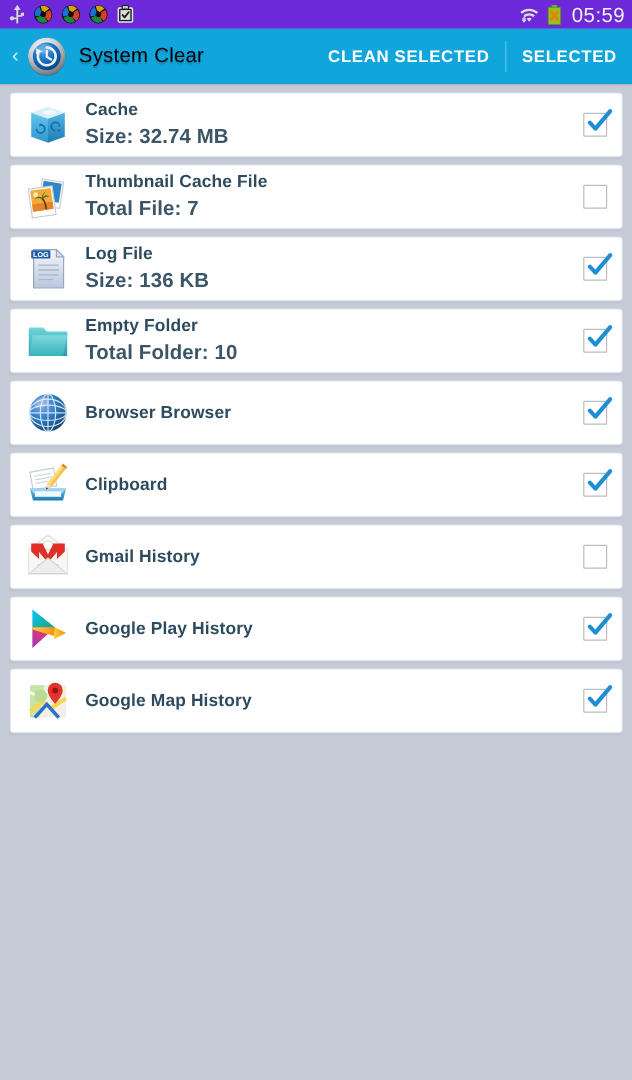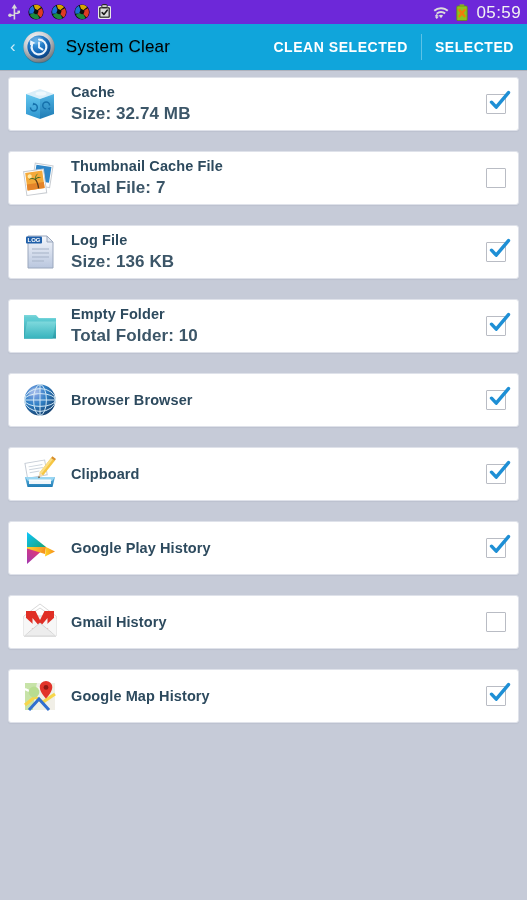--- a/index.html
+++ b/index.html
@@ -52,21 +52,21 @@
     display:flex; align-items:center; height:100%;
   }
   .ab-sep{ width:1px; height:26px; background:rgba(255,255,255,.32); }
 
   
   .list{ padding:7px 8px 0 8px; }
   .card{
     background:#ffffff;
     border:1px solid #dfe2ea;
     border-radius:3px;
-    margin-bottom:20px;
+    margin-bottom:6px;
     height:54px;
     display:flex; align-items:center;
     padding:0 12px 0 10px;
     box-shadow:0 1px 1px rgba(110,118,138,.10);
   }
   .card-icon{ width:42px; height:42px; flex:0 0 42px; margin-right:10px; }
   .card-text{ flex:1 1 auto; min-width:0; }
   .card-title{
     color:#2d4a5e; font-size:14.5px; font-weight:bold;
     line-height:1.15; letter-spacing:.1px;
@@ -383,63 +383,63 @@
     </div>
     <div class="cb checked">
       <svg class="cb-mark" viewBox="0 0 24 22">
         <path d="M4.5 12.2 L9.2 17.2 L21.5 2.6" fill="none" stroke="#1e8fd5" stroke-width="3.4" stroke-linecap="round" stroke-linejoin="round"></path>
       </svg>
     </div>
   </div>
 
   <div class="card no-sub">
     <svg class="card-icon" viewBox="0 0 42 42">
-      <defs>
-        <linearGradient id="gpA" x1="0" y1="0" x2="1" y2="1">
-          <stop offset="0%" stop-color="#00c3ff"></stop>
-            <stop offset="100%" stop-color="#0e9f6e"></stop>
-        </linearGradient>
-        <linearGradient id="gpB" x1="0" y1="1" x2="1" y2="0">
-          <stop offset="0%" stop-color="#9b2fae"></stop>
-            <stop offset="100%" stop-color="#ff2d55"></stop>
-        </linearGradient>
-        <linearGradient id="gpC" x1="0" y1="0" x2="1" y2="0">
-          <stop offset="0%" stop-color="#ffd21e"></stop>
-            <stop offset="100%" stop-color="#f58b1e"></stop>
-        </linearGradient>
-      </defs>
-      <polygon points="8,5 27,20 8,20" fill="url(#gpA)"></polygon>
-      <polygon points="8,20 27,20 8,37" fill="url(#gpB)"></polygon>
-      <polygon points="27,20 8,20 8,21.5 26,27" fill="url(#gpC)"></polygon>
-      <polygon points="27,20 36,24.5 26,29.5" fill="url(#gpC)"></polygon>
-      <polygon points="8,5 8,37 27,20" fill="#ffffff" opacity=".05"></polygon>
-    </svg>
-    <div class="card-text">
-      <div class="card-title">Google Play History</div>
-    </div>
-    <div class="cb checked">
-      <svg class="cb-mark" viewBox="0 0 24 22">
-        <path d="M4.5 12.2 L9.2 17.2 L21.5 2.6" fill="none" stroke="#1e8fd5" stroke-width="3.4" stroke-linecap="round" stroke-linejoin="round"></path>
-      </svg>
-    </div>
-  </div>
-
-  <div class="card no-sub">
-    <svg class="card-icon" viewBox="0 0 42 42">
       <path d="M5 15 h32 v20 H5z" fill="#f4f4f4" stroke="#d4d4d4"></path>
       <polygon points="5,15 21,3 37,15 37,18 21,7 5,18z" fill="#ffffff" stroke="#d9d9d9"></polygon>
       <polygon points="7,10 16.5,10 21,19 25.5,10 35,10 35,28 28.5,28 28.5,17 21,26 13.5,17 13.5,28 7,28z" fill="#e02f26"></polygon>
       <polygon points="5,35 21,22 37,35z" fill="#ededed" stroke="#d4d4d4"></polygon>
       <polygon points="5,15 5,35 16,25z" fill="#f7f7f7"></polygon>
       <polygon points="37,15 37,35 26,25z" fill="#f7f7f7"></polygon>
     </svg>
     <div class="card-text">
       <div class="card-title">Gmail History</div>
     </div>
     <div class="cb"></div>
+  </div>
+
+  <div class="card no-sub">
+    <svg class="card-icon" viewBox="0 0 42 42">
+      <defs>
+        <linearGradient id="gpA" x1="0" y1="0" x2="1" y2="1">
+          <stop offset="0%" stop-color="#00c3ff"></stop>
+            <stop offset="100%" stop-color="#0e9f6e"></stop>
+        </linearGradient>
+        <linearGradient id="gpB" x1="0" y1="1" x2="1" y2="0">
+          <stop offset="0%" stop-color="#9b2fae"></stop>
+            <stop offset="100%" stop-color="#ff2d55"></stop>
+        </linearGradient>
+        <linearGradient id="gpC" x1="0" y1="0" x2="1" y2="0">
+          <stop offset="0%" stop-color="#ffd21e"></stop>
+            <stop offset="100%" stop-color="#f58b1e"></stop>
+        </linearGradient>
+      </defs>
+      <polygon points="8,5 27,20 8,20" fill="url(#gpA)"></polygon>
+      <polygon points="8,20 27,20 8,37" fill="url(#gpB)"></polygon>
+      <polygon points="27,20 8,20 8,21.5 26,27" fill="url(#gpC)"></polygon>
+      <polygon points="27,20 36,24.5 26,29.5" fill="url(#gpC)"></polygon>
+      <polygon points="8,5 8,37 27,20" fill="#ffffff" opacity=".05"></polygon>
+    </svg>
+    <div class="card-text">
+      <div class="card-title">Google Play History</div>
+    </div>
+    <div class="cb checked">
+      <svg class="cb-mark" viewBox="0 0 24 22">
+        <path d="M4.5 12.2 L9.2 17.2 L21.5 2.6" fill="none" stroke="#1e8fd5" stroke-width="3.4" stroke-linecap="round" stroke-linejoin="round"></path>
+      </svg>
+    </div>
   </div>
 
   <div class="card no-sub">
     <svg class="card-icon" viewBox="0 0 42 42">
       <polygon points="6,8 36,8 36,35 6,35" fill="#f1efe7"></polygon>
       <polygon points="6,8 18,8 14,35 6,35" fill="#c7e3a8"></polygon>
       <polygon points="18,8 36,8 36,20 24,35 14,35" fill="#eef0e6"></polygon>
       <path d="M6,30 L16,22 L24,27 L36,19" stroke="#f7d64a" stroke-width="3.2" fill="none"></path>
       <path d="M10,35 L20,24 L30,35" stroke="#2f6fd0" stroke-width="3" fill="none"></path>
       <path d="M6,14 L14,18 L22,12" stroke="#ffffff" stroke-width="2.2" fill="none"></path>

